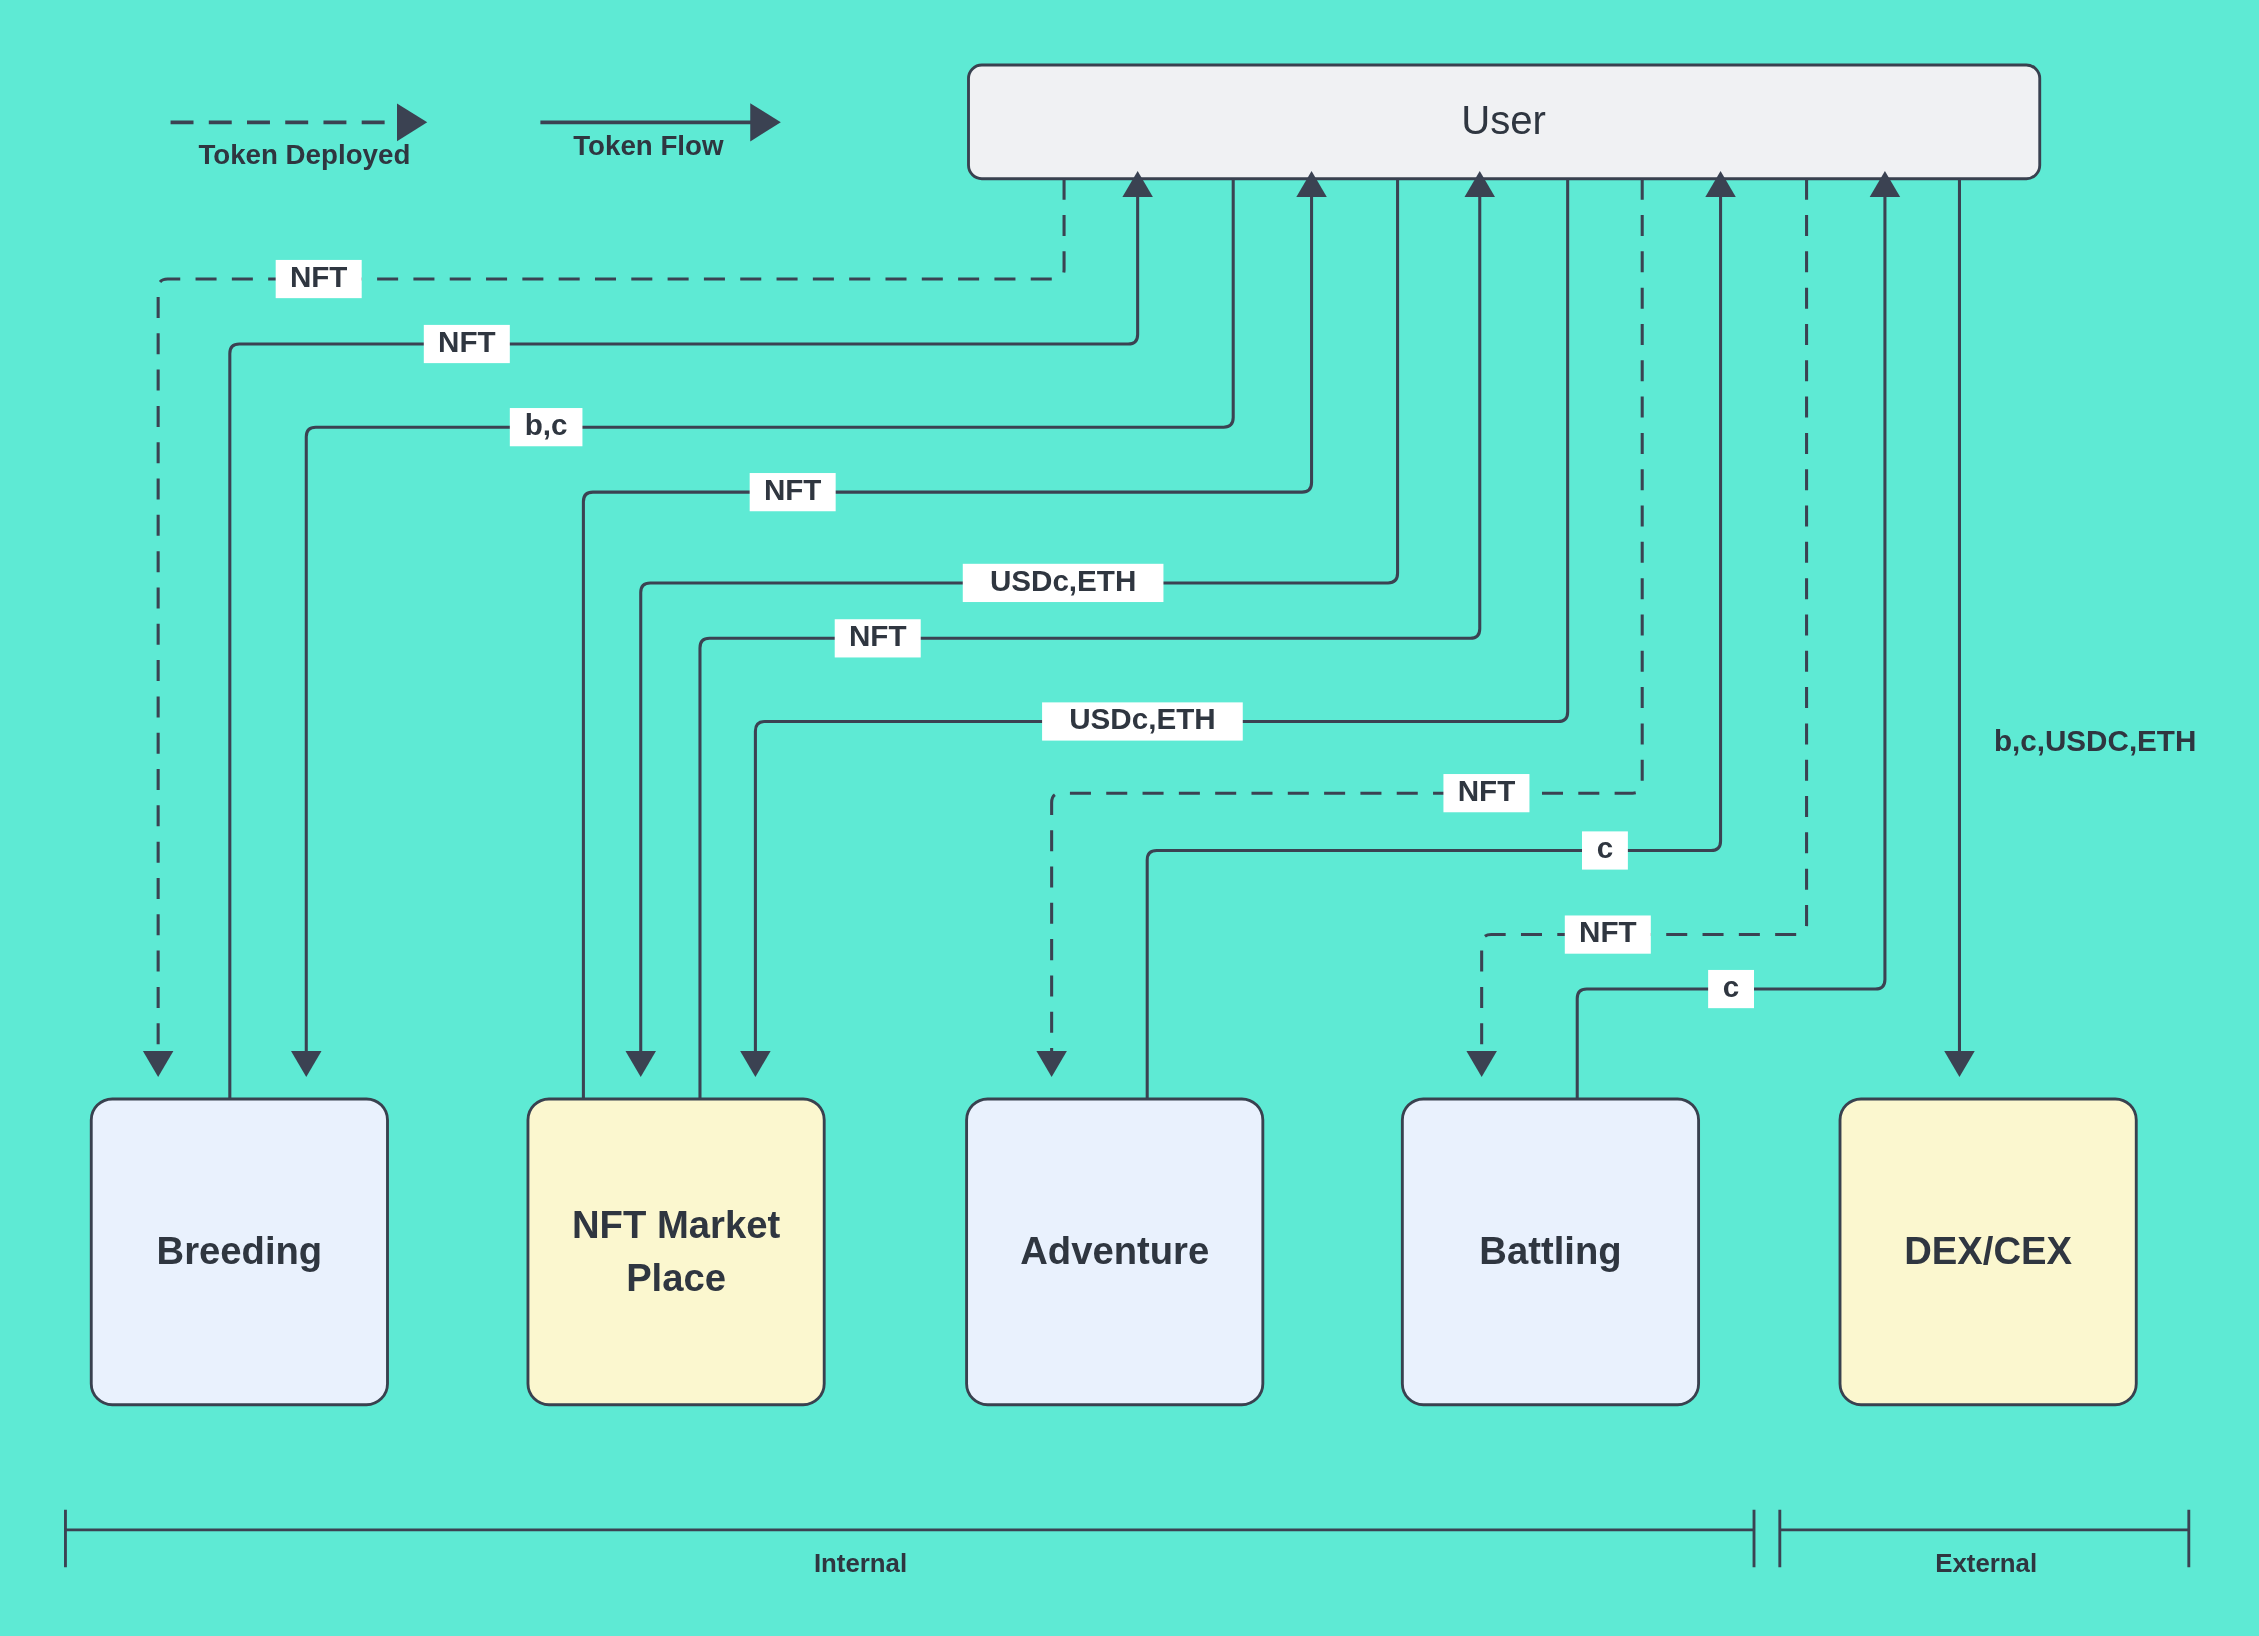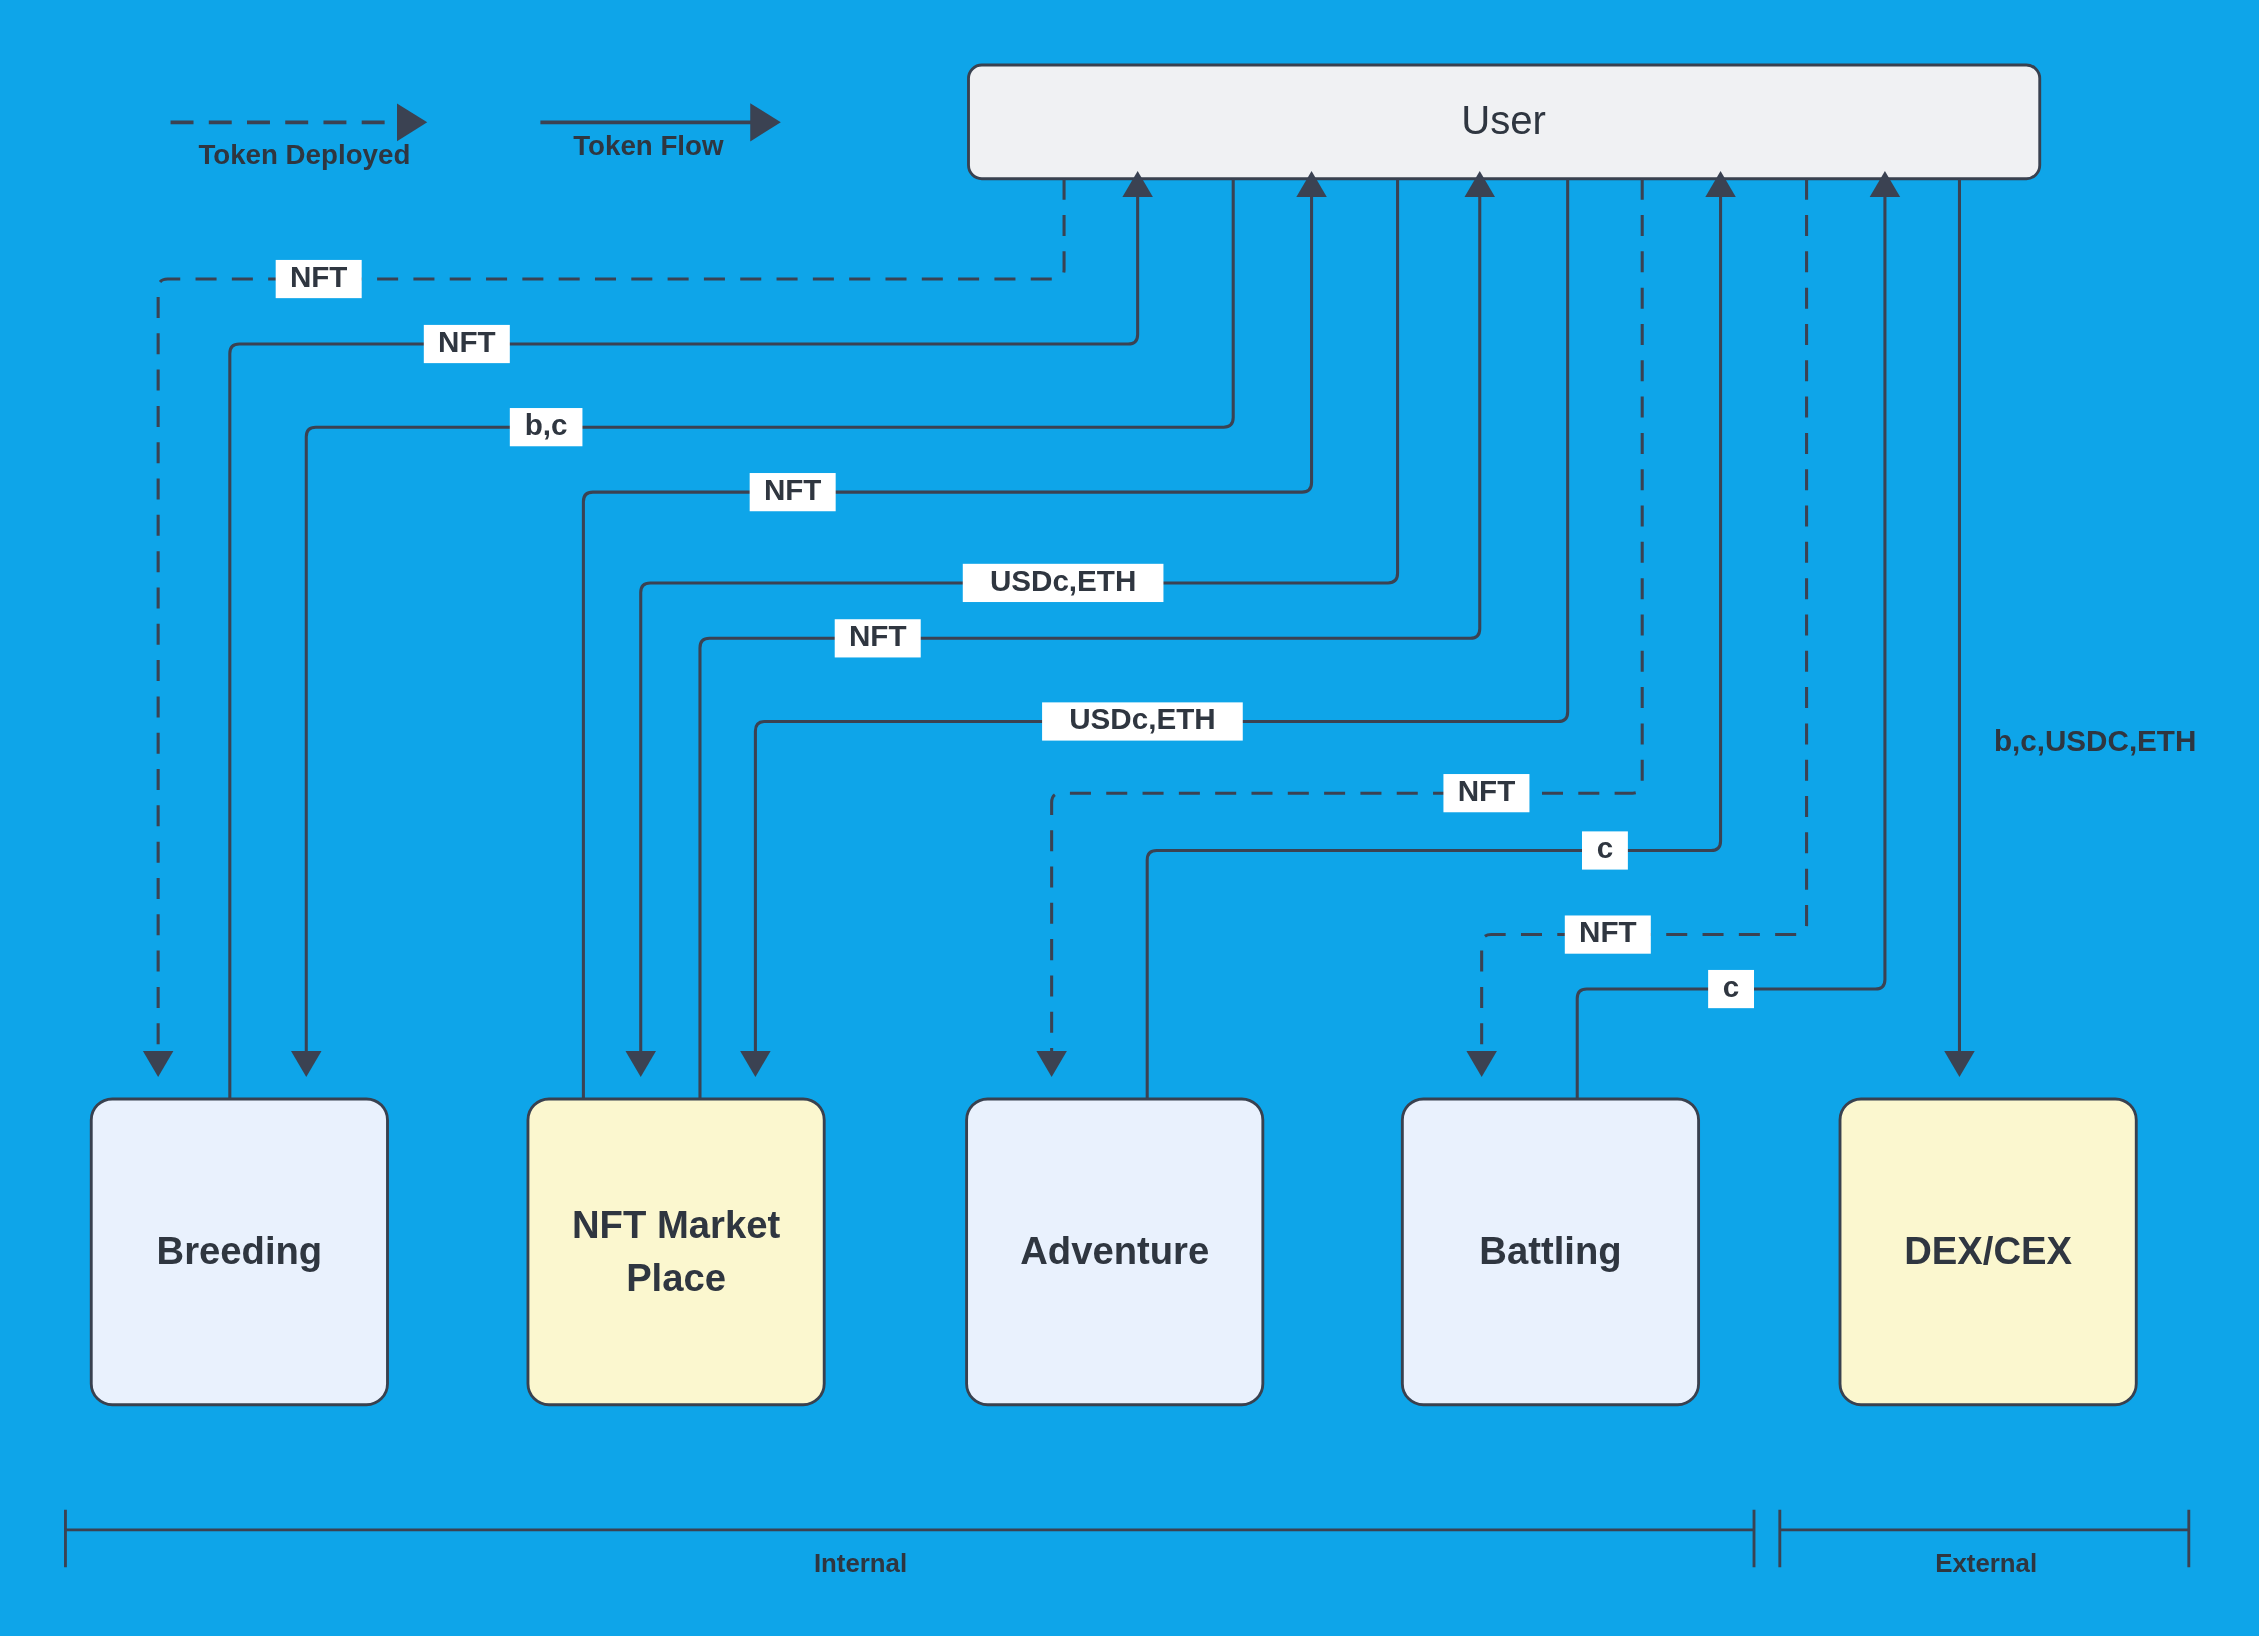--- a/index.html
+++ b/index.html
@@ -1,17 +1,17 @@
 <!DOCTYPE html>
 <html><head>
 <meta charset="utf-8">
 <style>
   html,body{margin:0;padding:0;background:#ffffff;}
   body{font-family:"Liberation Sans",sans-serif;}
-  #stage{position:relative;width:2260px;height:1636px;background:#0ea5e9;overflow:hidden;}
+  #stage{position:relative;width:2260px;height:1636px;background:#5eead4;overflow:hidden;}
   svg{position:absolute;top:0;left:0;width:2260px;height:1636px;}
   .edge{fill:none;stroke:#3b4252;stroke-width:3.2;}
   .edge.dashed{stroke-dasharray:22 16;}
   .legend-line{fill:none;stroke:#3b4252;stroke-width:4;}
   .legend-line.dashed{stroke-dasharray:24 16;}
   .boxrect{stroke:#39414f;stroke-width:3;}
   .bracket{fill:none;stroke:#3b4252;stroke-width:3;}
   text{fill:#2f3640;font-family:"Liberation Sans",sans-serif;}
   .edge-label{font-size:31px;font-weight:bold;text-anchor:middle;dominant-baseline:middle;}
   .node-label{font-size:40px;font-weight:bold;text-anchor:middle;dominant-baseline:middle;}

